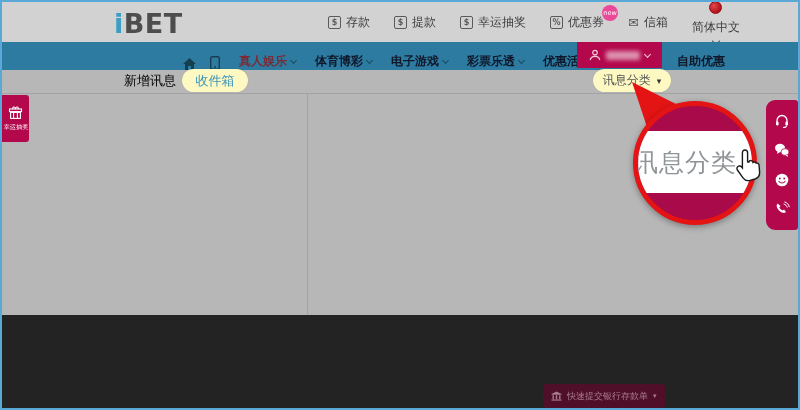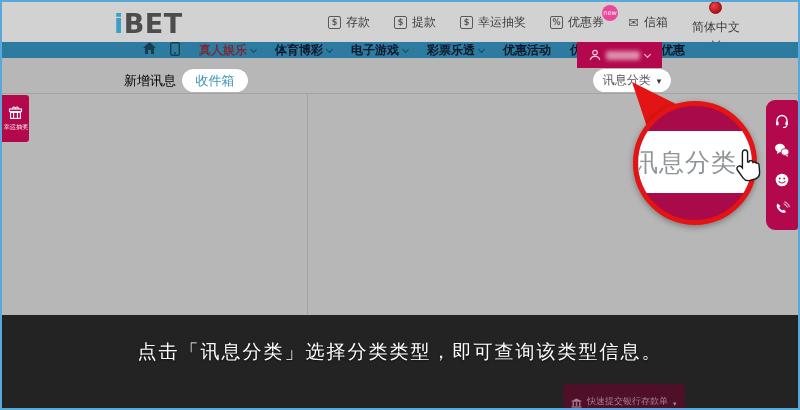--- a/index.html
+++ b/index.html
@@ -29,39 +29,39 @@
   .badge-new {
     position:absolute; top:-9px; right:-14px; width:16px; height:16px; border-radius:50%;
     background:#ec4899; color:#fff; font-size:6.5px; display:flex; align-items:center; justify-content:center;
   }
   .lang { display:flex; align-items:center; gap:5px; font-size:12px; color:#3d3d3d; cursor:pointer;flex-direction:column; }
   .flag-ic { width:13px; height:13px; border-radius:50%; background:radial-gradient(circle at 35% 35%, #e5474d, #b01217 70%); border:1px solid #8e0e12; }
   .chev { width:6px; height:6px; border-right:1.5px solid #555; border-bottom:1.5px solid #555; transform:rotate(45deg); margin-top:-3px; }
 
   
   .nav {
-    position:absolute; left:0; top:40px; width:100%; height:16px;
-    background:#2d7ba0; display:flex; align-items:flex-start;
+    position:absolute; left:0; top:40px; width:100%; height:28px;
+    background:#2d7ba0; display:flex; align-items:flex-end;padding-left:40px;
   }
   .nav-ic { margin-left:14px; display:flex; align-items:center; }
   .nav-ic:first-child { margin-left:141px; }
   .nav-item { margin-left:19px; display:flex; align-items:center; gap:4px; font-size:12px; font-weight:bold; color:#0f172a; cursor:pointer; white-space:nowrap; }
   .nav-item.hl { color:#7c2a35; }
   .nchev { width:5px; height:5px; border-right:1.4px solid #1b4a5e; border-bottom:1.4px solid #1b4a5e; transform:rotate(45deg); margin-top:-2px; }
   .userblock {
     position:absolute; left:575px; top:0; width:85px; height:26px; background:#b3094c;
     display:flex; align-items:center; justify-content:center; gap:5px; cursor:pointer;
   }
   .user-blur { width:34px; height:9px; background:rgba(255,255,255,.55); border-radius:2px; filter:blur(2px); }
   .wchev { width:5px; height:5px; border-right:1.4px solid #f3cdda; border-bottom:1.4px solid #f3cdda; transform:rotate(45deg); margin-top:-2px; }
 
   
   .tab-plain { position:absolute; left:122px; top:70px; font-size:13px; color:#000000; cursor:pointer; }
   .pill {
-    position:absolute; background:#ffffff; border-radius:12px; display:flex; align-items:center;
+    position:absolute; background:#fef9c3; border-radius:12px; display:flex; align-items:center;
     justify-content:center; gap:6px; cursor:pointer; box-shadow:0 0 1px rgba(0,0,0,.2);
   }
   .pill-inbox { left:180px; top:67px; width:66px; height:23px; font-size:13px; color:#3b94b8; }
   .pill-cat { left:591px; top:67px; width:78px; height:23px; font-size:12px; color:#555; }
   .pill-cat .dn { font-size:9px; color:#333; }
 
   .hdiv { position:absolute; left:0; top:91px; width:100%; height:1px; background:#a3a3a3; }
   .vdiv { position:absolute; left:305px; top:92px; width:1px; height:221px; background:#a3a3a3; }
 
   
@@ -98,22 +98,22 @@
   
   .overlay {
     position:absolute; left:0; top:313px; width:100%; height:93px; background:#232323; z-index:7;
   }
   .instruction {
     position:absolute; left:0; top:24px; width:100%; text-align:center;
     color:#fff; font-size:19px; letter-spacing:2px; text-shadow:0 1px 2px rgba(0,0,0,.6);
   }
   .quick-btn {
     position:absolute; left:541px; top:69px; height:24px; padding:0 8px;
-    background:#4f0f29; border-radius:3px; display:flex; align-items:flex-end; gap:5px;
-    color:#a87e8e; font-size:9px; cursor:pointer;margin-left:20px;
+    background:#4f0f29; border-radius:3px; display:flex; align-items:center; gap:5px;
+    color:#a87e8e; font-size:9px; cursor:pointer;
   }
   .quick-btn .dn { font-size:7px; }
 </style>
 </head>
 <body>
 
 <div class="page">
 
   <div class="header">
     <div class="logo"><span class="i">i</span><span class="bet">BET</span></div>
@@ -257,21 +257,20 @@
     <div class="callout-band">
       <span class="callout-label">讯息分类</span>
       <span class="dn">▼</span>
     </div>
   </div>
   <svg class="hand" width="28" height="36" viewBox="0 0 28 36">
     <path d="M10 2 c1.6 0 2.6 1.2 2.6 3 v9 l1.2 0.2 c0.3 -1.2 1.2 -1.8 2.4 -1.6 1 0.2 1.6 0.8 1.8 1.8 1 -0.8 2.6 -0.4 3.2 0.8 1.2 -0.4 2.6 0.4 2.8 1.8 l0.6 7 c0.2 3 -1.6 6 -4.6 7 l-5 1.4 c-2.6 0.6 -5.4 -0.4 -7 -2.6 L2.4 22 c-1 -1.4 -0.4 -3.2 1.2 -3.8 1.2 -0.4 2.4 0 3.2 1 l0.6 0.8 V5 c0 -1.8 1 -3 2.6 -3 Z" fill="#fff" stroke="#1a1a1a" stroke-width="1.4"></path>
   </svg>
 
   <div class="overlay">
-    <div class="instruction">点击「讯息分类」选择分类类型，即可查询该类型信息。</div>
     <div class="quick-btn">
       <svg width="11" height="10" viewBox="0 0 11 10">
           <path d="M0.5 3 L5.5 0.5 L10.5 3 V3.8 H0.5 Z" fill="#a87e8e"></path>
           <rect x="1.5" y="4.3" width="1.4" height="3.6" fill="#a87e8e"></rect>
           <rect x="4.8" y="4.3" width="1.4" height="3.6" fill="#a87e8e"></rect>
           <rect x="8.1" y="4.3" width="1.4" height="3.6" fill="#a87e8e"></rect>
           <rect x="0.5" y="8.4" width="10" height="1.2" fill="#a87e8e"></rect>
         </svg>
       <span>快速提交银行存款单</span>
       <span class="dn">▾</span>

